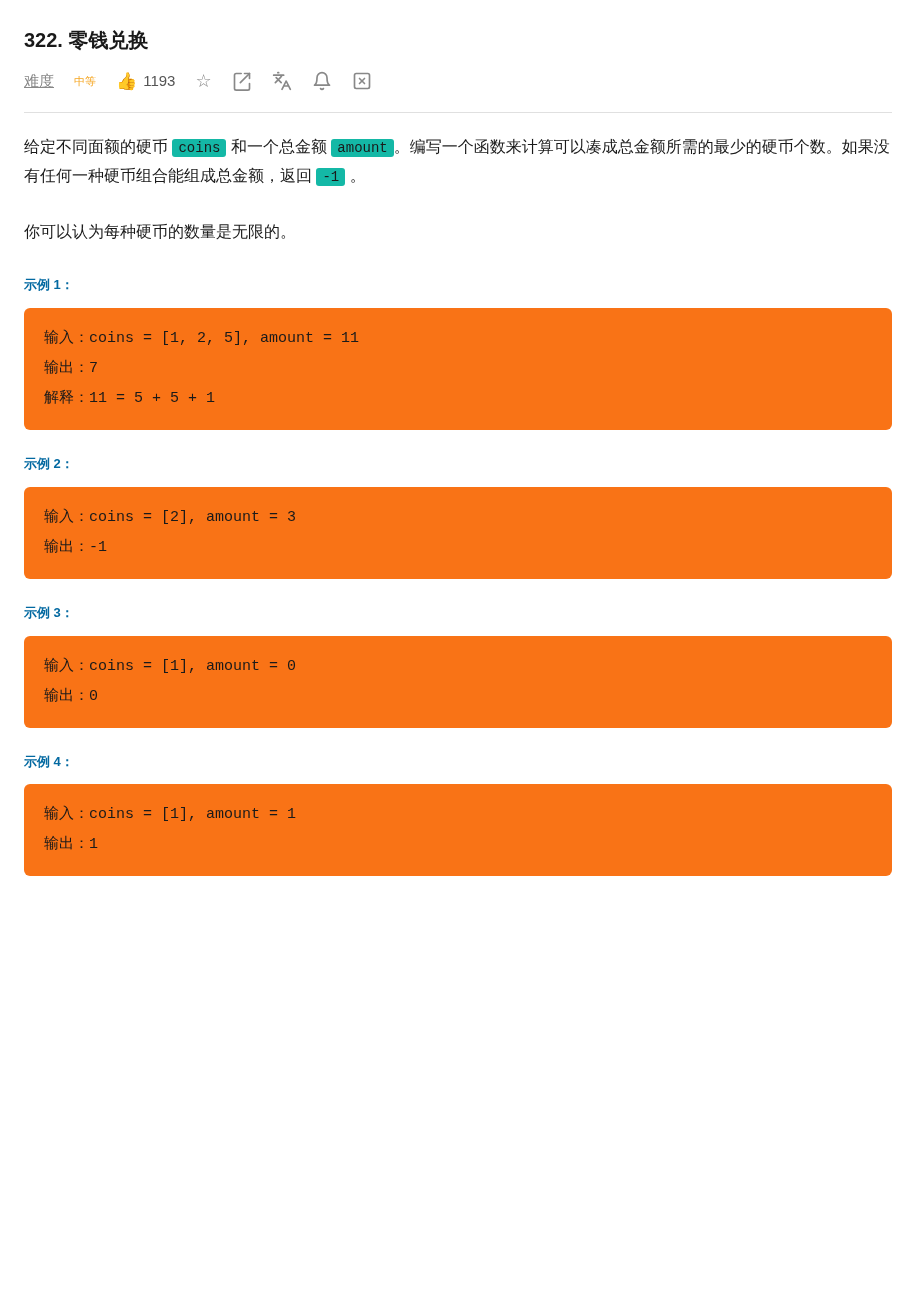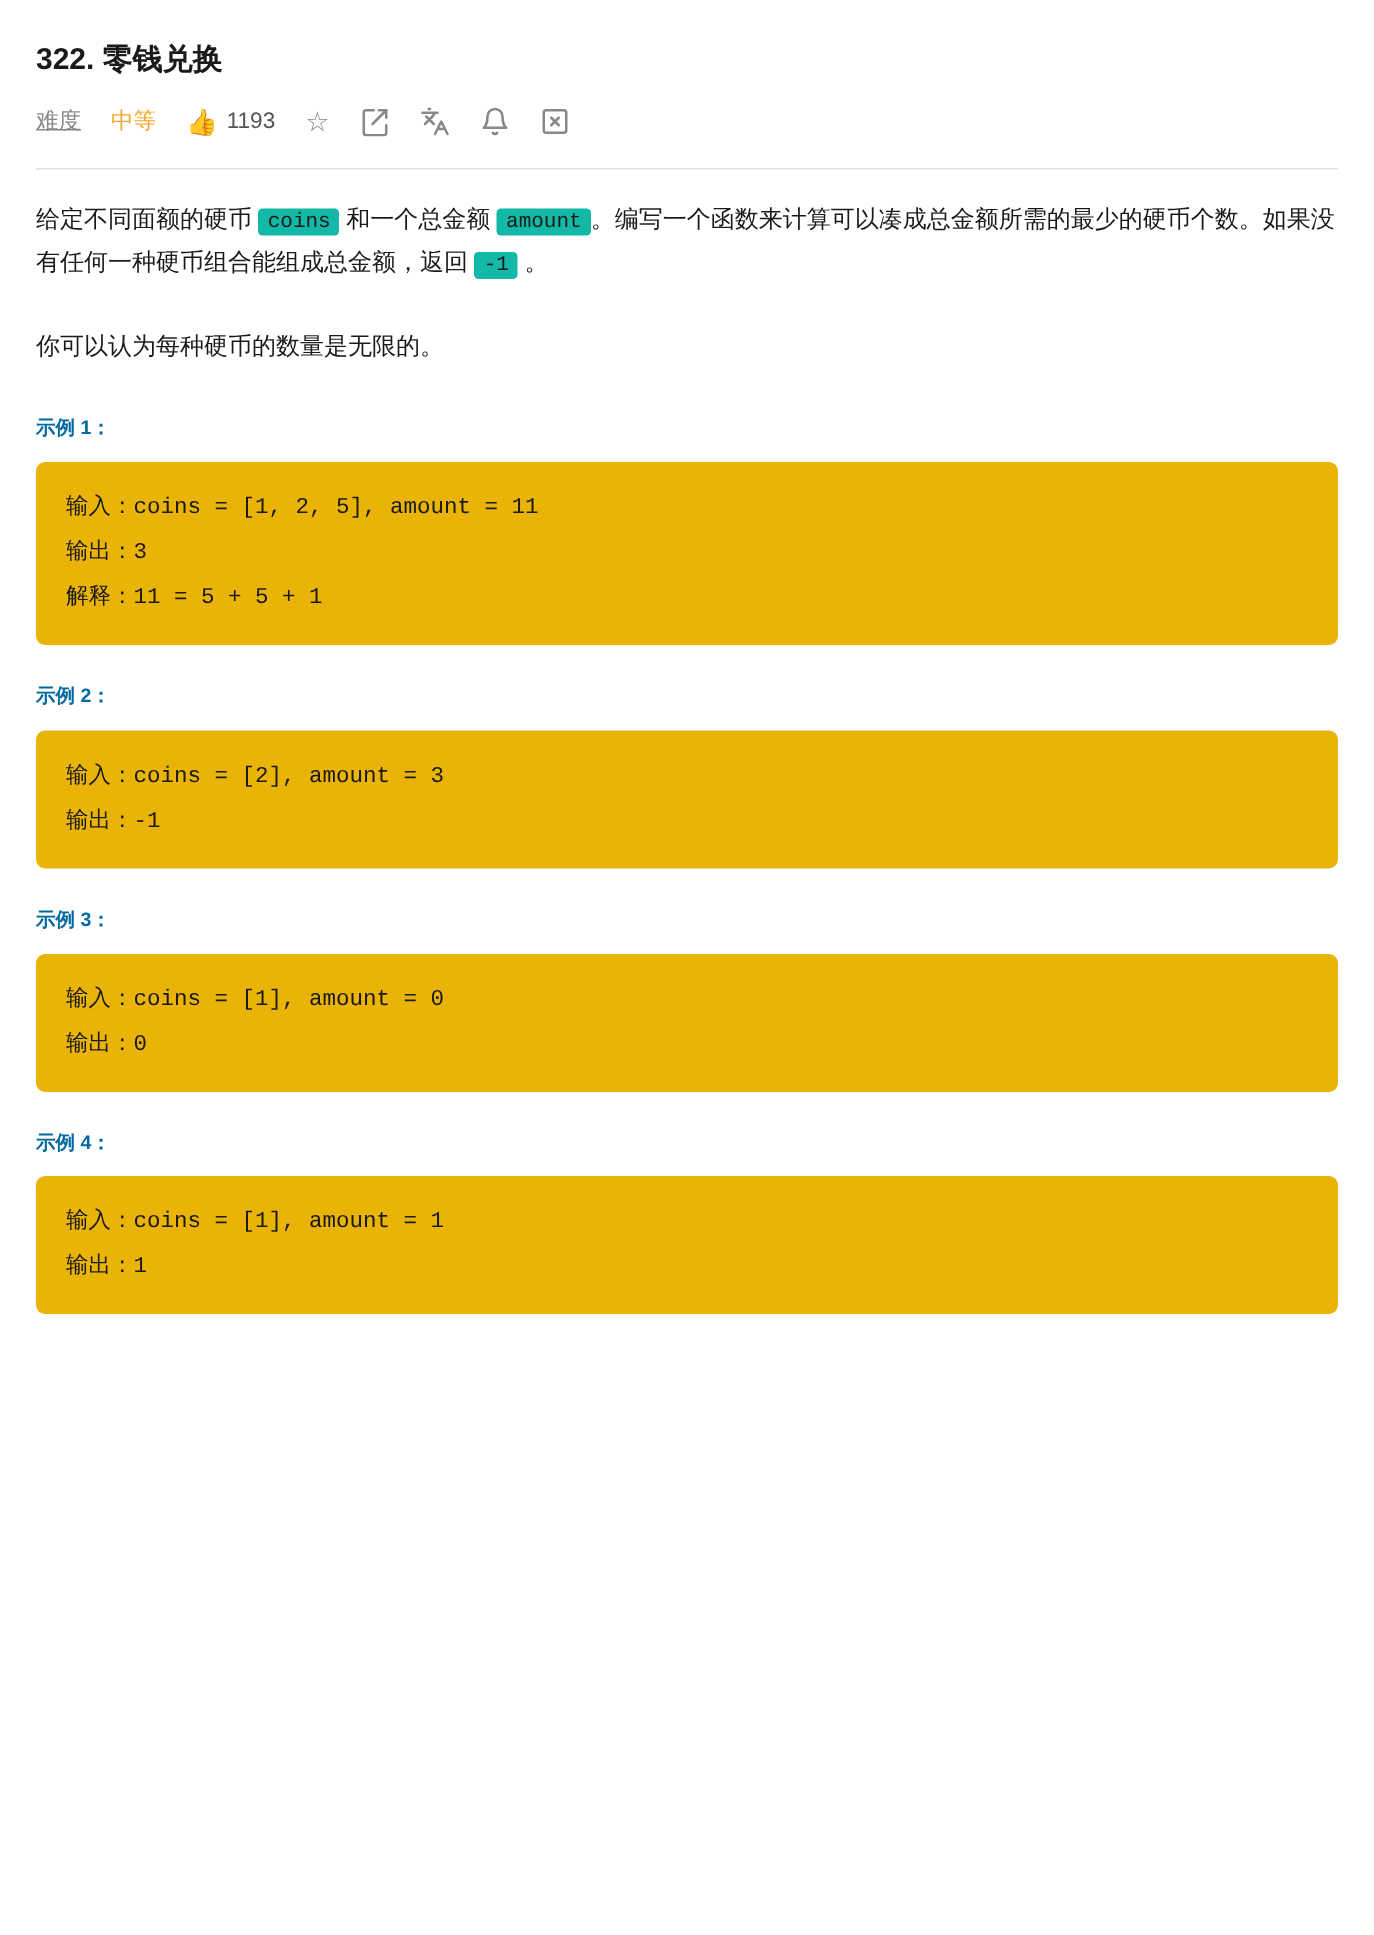--- a/index.html
+++ b/index.html
@@ -35,21 +35,21 @@
     }
 
     .difficulty-label {
       color: #888;
       font-size: 15px;
       text-decoration: underline;
     }
 
     .difficulty-value {
       color: #f5a623;
-      font-size: 15px;
+      font-size: 11px;
       font-weight: 500;
     }
 
     .meta-icon-group {
       display: flex;
       align-items: center;
       gap: 6px;
       color: #555;
       font-size: 15px;
     }
@@ -91,21 +91,21 @@
     }
 
     .example-title {
       font-size: 13px;
       font-weight: bold;
       margin-bottom: 12px;
       color: #0369a1;
     }
 
     .example-block {
-      background: #eab308;
+      background: #f97316;
       border-radius: 6px;
       padding: 16px 20px;
       margin-bottom: 24px;
       font-family: "Menlo", "Courier New", monospace;
       font-size: 15px;
       line-height: 2;
       color: #1a1a1a;
     }
 
     .example-block .line {
@@ -162,21 +162,21 @@
   给定不同面额的硬币 <code class="inline-code">coins</code> 和一个总金额 <code class="inline-code">amount</code>。编写一个函数来计算可以凑成总金额所需的最少的硬币个数。如果没有任何一种硬币组合能组成总金额，返回 <code class="inline-code">-1</code> 。
 </p>
 
 <p class="note-text">你可以认为每种硬币的数量是无限的。</p>
 
 <div>
 
   <p class="example-title">示例 1：</p>
   <div class="example-block">
     <span class="line">输入：coins = [1, 2, 5], amount = 11</span>
-    <span class="line">输出：3</span>
+    <span class="line">输出：7</span>
     <span class="line">解释：11 = 5 + 5 + 1</span>
   </div>
 
   <p class="example-title">示例 2：</p>
   <div class="example-block">
     <span class="line">输入：coins = [2], amount = 3</span>
     <span class="line">输出：-1</span>
   </div>
 
   <p class="example-title">示例 3：</p>

